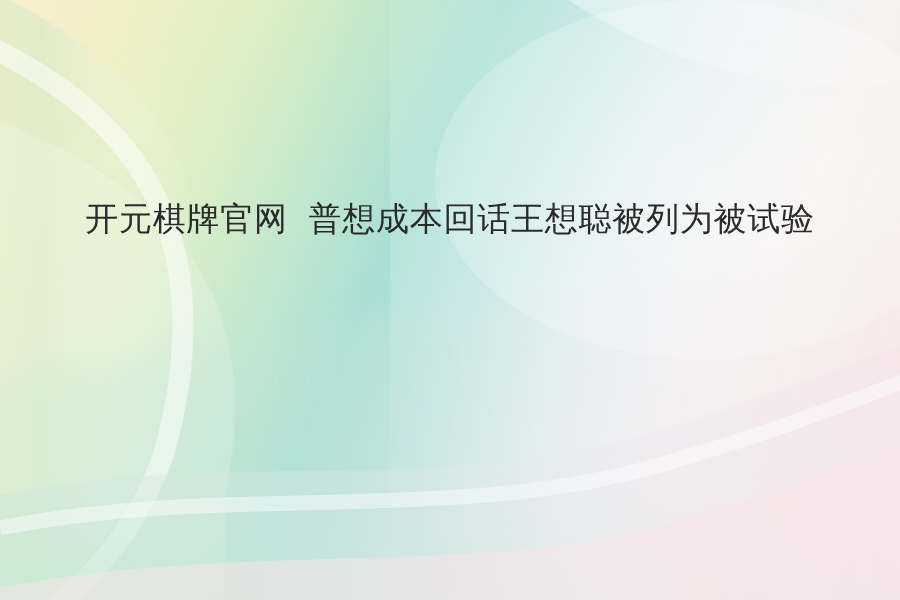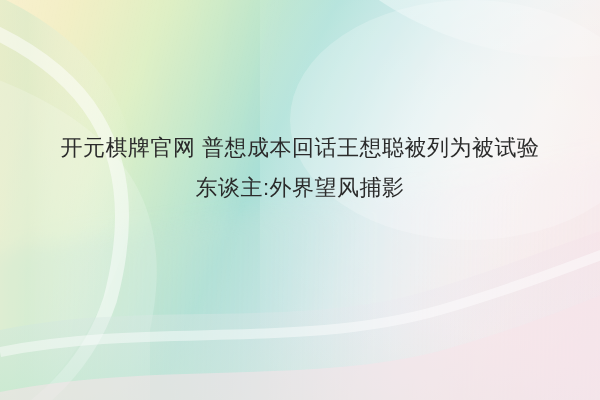--- a/index.html
+++ b/index.html
@@ -82,21 +82,21 @@
     padding-top: 128px;
     box-sizing: border-box;
   }
   .title-line {
     width: 560px;
     text-align: center;
     color: #2b2b2b;
     font-size: 22px;
     line-height: 40px;
     letter-spacing: 0.5px;
-    font-family: Liberation Sans, sans-serif;
+    font-family: Liberation Mono, monospace;
     white-space: nowrap;
   }
 </style>
 </head>
 <body>
 
 <div id="banner">
 
   <div class="sweep sweep-a"></div>
   <div class="sweep sweep-b"></div>
@@ -127,16 +127,15 @@
     <path d="M 0 330 C 140 300, 300 330, 430 290 C 520 262, 570 240, 620 225 L 620 410 L 0 410 Z" fill="url(#g2)"></path>
     <path d="M 0 352 C 150 322, 300 350, 440 310 C 530 284, 580 262, 620 248" fill="none" stroke="rgba(255,255,255,0.45)" stroke-width="10"></path>
     <path d="M 0 392 C 160 360, 320 386, 450 348 C 540 322, 585 300, 620 288 L 620 410 L 0 410 Z" fill="rgba(247,228,233,0.55)"></path>
 
     <path d="M 330 -40 C 420 50, 560 80, 660 40 L 660 -60 Z" fill="url(#g1)"></path>
     <ellipse cx="470" cy="120" rx="180" ry="120" fill="rgba(255,255,255,0.22)"></ellipse>
   </svg>
 
   <div id="headline">
     <div class="title-line">开元棋牌官网 普想成本回话王想聪被列为被试验</div>
-    <div class="title-line">东谈主:外界望风捕影</div>
   </div>
 
 </div>
 
 </body></html>

